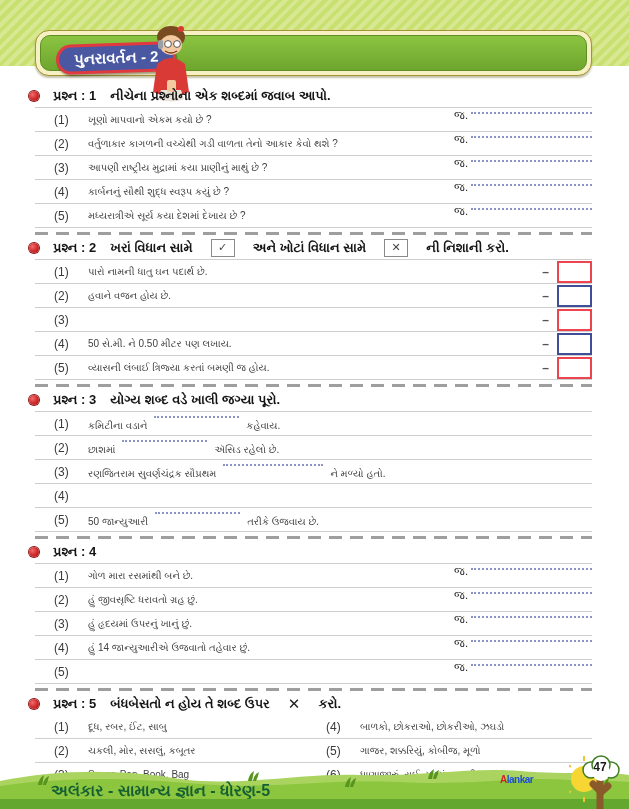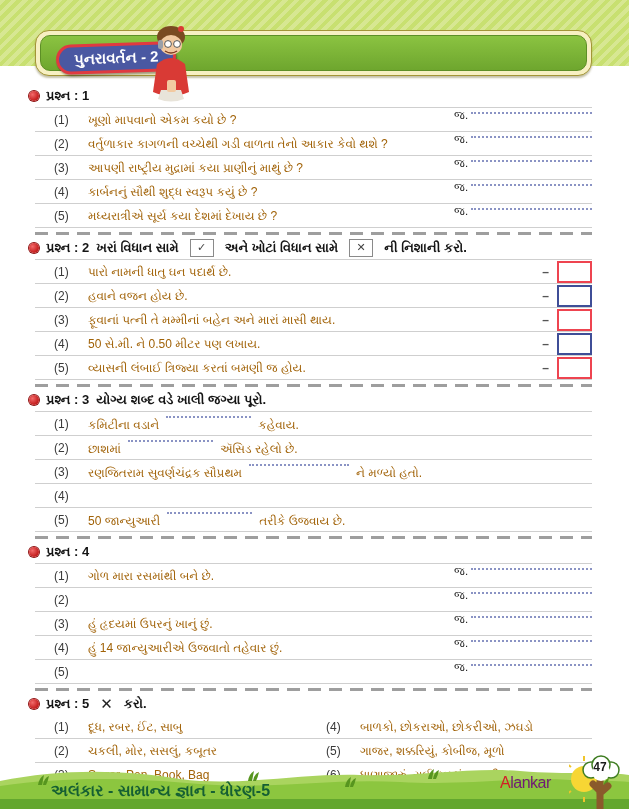--- a/index.html
+++ b/index.html
@@ -14,33 +14,33 @@
     box-shadow:0 2px 2px rgba(90,80,10,.35);}
   .banner-inner{width:100%;height:100%;box-sizing:border-box;border-radius:10px;
     border:1px solid #5d8f26;background:linear-gradient(#8bc341,#6ea62e);}
   .title-plate{position:absolute;top:12px;left:20px;background:#4a58a2;border:3px solid #e03a40;
     border-radius:17px;color:#fff;font-weight:bold;font-size:15px;padding:3px 15px;
     transform:rotate(-2deg);box-shadow:1px 2px 2px rgba(0,0,0,.35);white-space:nowrap;}
   .mascot{position:absolute;left:147px;top:24px;width:48px;height:86px;}
 
   
   .content{position:absolute;top:86px;left:35px;width:557px;}
-  .qhead{display:flex;align-items:center;gap:7px;margin:1px 0 3px -6px;height:17px;}
+  .qhead{display:flex;align-items:center;gap:14px;margin:1px 0 3px -6px;height:17px;}
   .bullet{width:10px;height:10px;border-radius:50%;flex:none;
     background:radial-gradient(circle at 35% 35%,#f26a6a,#c51f1f 65%);box-shadow:0 0 0 1px #8d1414;}
   .qlabel,.qtitle{font-weight:bold;font-size:13px;color:#151515;white-space:nowrap;}
   .hbox{display:inline-flex;align-items:center;justify-content:center;width:22px;height:16px;
     border:1.5px solid #8a8a8a;background:#fff;margin:0 4px;font-size:11px;color:#444;
     font-weight:bold;vertical-align:-3px;}
   .xmark{font-size:15px;font-weight:bold;color:#222;margin:0 4px;}
 
   .qtable{border-top:1px solid #cfcfcf;}
   .row{position:relative;display:flex;align-items:center;height:23px;border-bottom:1px solid #cfcfcf;}
   .num{flex:none;width:34px;padding-left:19px;font-size:12px;color:#3a3a3a;}
-  .itext{font-size:12px;color:#a16207;white-space:nowrap;}
+  .itext{font-size:10px;color:#404040;white-space:nowrap;}
 
   .ans{position:absolute;right:0;top:1px;width:138px;display:flex;align-items:flex-start;gap:3px;}
   .ans-label{font-size:11.5px;color:#222;line-height:13px;}
   .ans-line{flex:1;height:0;border-top:2px dotted #8a93c4;margin-top:3px;}
 
   .mark{position:absolute;right:0;top:1px;display:flex;align-items:center;gap:8px;height:21px;}
   .dash{color:#555;font-weight:bold;font-size:12px;}
   .mbox{width:31px;height:18px;background:#fff;border:2px solid;}
   .mbox.red{border-color:#ee4450}.mbox.blue{border-color:#3f4e97}
 
@@ -51,21 +51,21 @@
 
   .q5grid{display:grid;grid-template-columns:272px 285px;}
   .q5grid .row{height:23px;}
   .q5grid .num{width:34px;}
   .latin{font-family:"Liberation Sans",sans-serif;}
 
   
   .footer{position:absolute;left:0;bottom:0;width:629px;height:54px;}
   .hills{position:absolute;left:0;top:0;width:629px;height:54px;}
   .book-title{position:absolute;left:51px;top:27px;font-size:16px;font-weight:bold;color:#155f33;white-space:nowrap;}
-  .logo{position:absolute;left:500px;top:19px;font-size:16px;font-weight:400;color:#701a75;letter-spacing:-.5px;}
+  .logo{position:absolute;left:500px;top:19px;font-size:10px;font-weight:700;color:#1d4ed8;letter-spacing:-.5px;}
   .logo::first-letter{color:#d21f26;}
   .tree{position:absolute;right:6px;top:0;width:54px;height:54px;}
   .pageno{position:absolute;right:16px;top:5px;width:26px;text-align:center;
     font-size:12px;font-weight:bold;color:#1a1a1a;}
 </style>
 </head>
 <body>
 
 <div class="page">
 
@@ -90,20 +90,21 @@
     <path d="M14 66 h20 l3 9 q-13 5 -26 0 Z" fill="#e8e4da"></path>
     <rect x="20" y="56" width="9" height="12" rx="2" fill="#f2c9a0"></rect>
   </svg>
 
   <div class="content">
 
     <section>
       <div class="qhead">
         <span class="bullet"></span>
         <span class="qlabel">પ્રશ્ન : 1</span>
+        <span class="qtitle">નીચેના પ્રશ્નોના એક શબ્દમાં જવાબ આપો.</span>
       </div>
       <div class="qtable">
         <div class="row">
           <span class="num">(1)</span>
           <span class="itext">ખૂણો માપવાનો એકમ કયો છે ?</span>
           <span class="ans">
               <span class="ans-label">જ.</span>
               <span class="ans-line"></span>
             </span>
         </div>
@@ -170,21 +171,20 @@
         <div class="row">
           <span class="num">(2)</span>
           <span class="itext">હવાને વજન હોય છે.</span>
           <span class="mark">
               <span class="dash">–</span>
               <span class="mbox blue"></span>
             </span>
         </div>
         <div class="row">
           <span class="num">(3)</span>
-          <span class="itext">ફૂવાનાં પત્ની તે મમ્મીનાં બહેન અને મારાં માસી થાય.</span>
           <span class="mark">
               <span class="dash">–</span>
               <span class="mbox red"></span>
             </span>
         </div>
         <div class="row">
           <span class="num">(4)</span>
           <span class="itext">50 સે.મી. ને 0.50 મીટર પણ લખાય.</span>
           <span class="mark">
               <span class="dash">–</span>
@@ -244,20 +244,21 @@
         <div class="row">
           <span class="num">(1)</span>
           <span class="itext">ગોળ મારા રસમાંથી બને છે.</span>
           <span class="ans">
               <span class="ans-label">જ.</span>
               <span class="ans-line"></span>
             </span>
         </div>
         <div class="row">
           <span class="num">(2)</span>
+          <span class="itext">હું જીવસૃષ્ટિ ધરાવતો ગ્રહ છું.</span>
           <span class="ans">
               <span class="ans-label">જ.</span>
               <span class="ans-line"></span>
             </span>
         </div>
         <div class="row">
           <span class="num">(3)</span>
           <span class="itext">હું હૃદયમાં ઉપરનું ખાનું છું.</span>
           <span class="ans">
               <span class="ans-label">જ.</span>
@@ -281,20 +282,21 @@
         </div>
       </div>
     </section>
 
     <div class="sep"></div>
 
     <section>
       <div class="qhead">
         <span class="bullet"></span>
         <span class="qlabel">પ્રશ્ન : 5</span>
+        <span class="qtitle">બંધબેસતો ન હોય તે શબ્દ ઉપર</span>
         <span class="xmark">✕</span>
         <span class="qtitle">કરો.</span>
       </div>
       <div class="q5grid">
         <div>
           <div class="row">
             <span class="num">(1)</span>
             <span class="itext">દૂધ, રબર, ઈંટ, સાબુ</span>
           </div>
           <div class="row">

